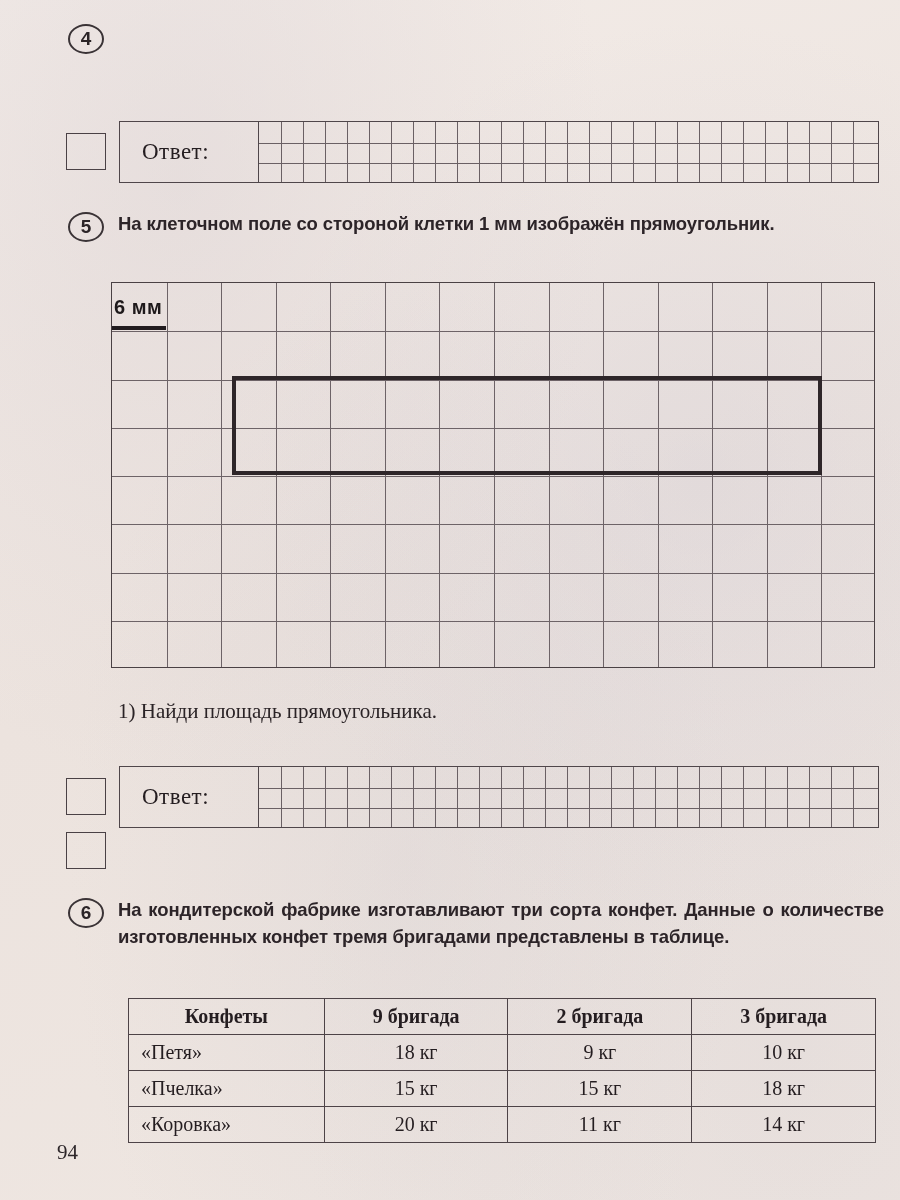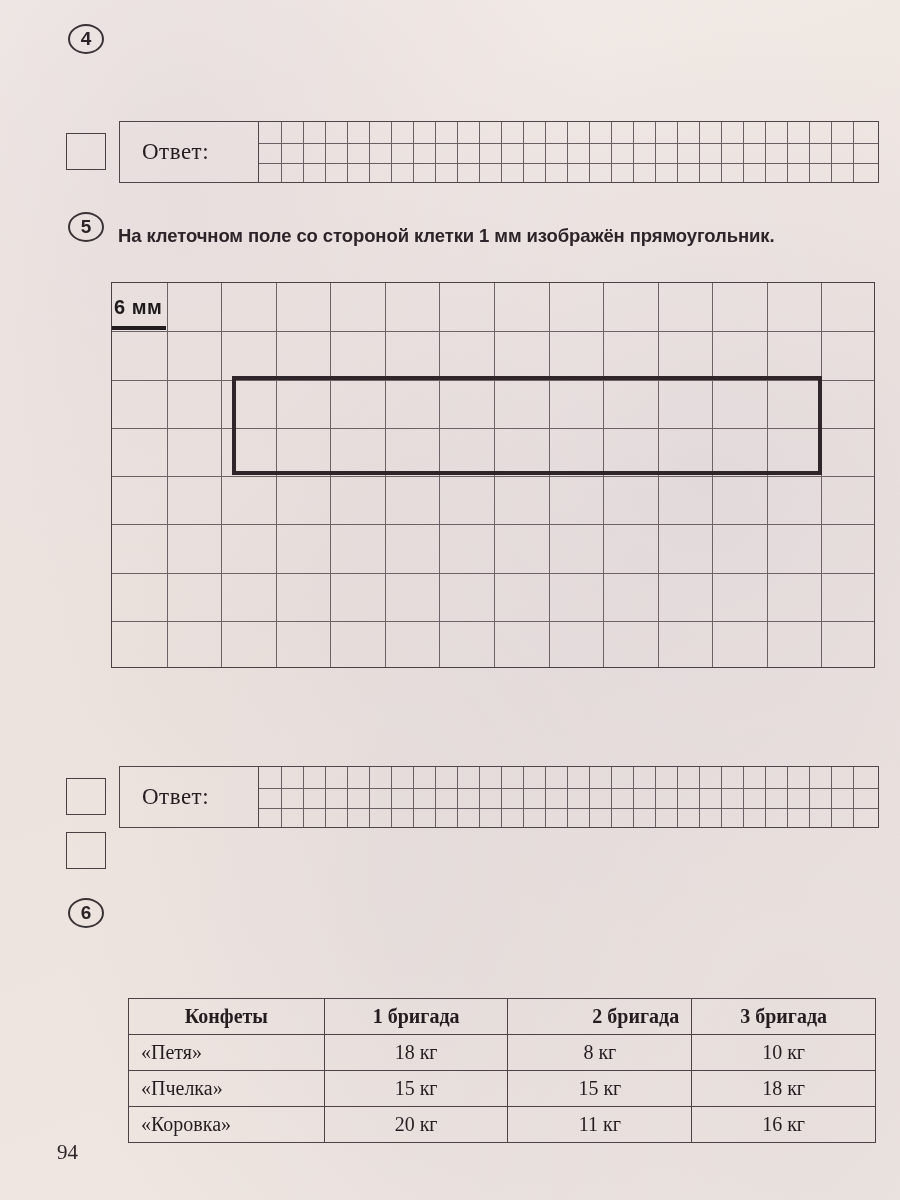--- a/index.html
+++ b/index.html
@@ -193,21 +193,21 @@
       <div class="vline" style="left:506px;"></div>
       <div class="vline" style="left:528px;"></div>
       <div class="vline" style="left:550px;"></div>
       <div class="vline" style="left:572px;"></div>
       <div class="vline" style="left:594px;"></div>
     </div>
   </div>
 
   <div class="num-circle" style="left:68px; top:212px;">5</div>
 
-  <div class="task-text" style="left:118px; top:222px; width:766px;">На клеточном поле со стороной клетки 1 мм изображён прямоугольник.</div>
+  <div class="task-text" style="left:118px; top:210px; width:766px;">На клеточном поле со стороной клетки 1 мм изображён прямоугольник.</div>
 
   <div class="cell-field" style="left:111px; top:282px; width:764px; height:386px;">
 
     <div class="v" style="left:54.6px;"></div>
     <div class="v" style="left:109.1px;"></div>
     <div class="v" style="left:163.7px;"></div>
     <div class="v" style="left:218.3px;"></div>
     <div class="v" style="left:272.9px;"></div>
     <div class="v" style="left:327.4px;"></div>
     <div class="v" style="left:382.0px;"></div>
@@ -225,20 +225,21 @@
     <div class="h" style="top:241.2px;"></div>
     <div class="h" style="top:289.5px;"></div>
     <div class="h" style="top:337.7px;"></div>
 
     <div class="rect-shape" style="left:120px; top:93px; width:590px; height:99px;"></div>
   </div>
 
   <div class="mm-label" style="left:114px; top:296px;">6 мм</div>
   <div class="mm-rule" style="left:112px; top:326px; width:54px;"></div>
 
+  <div class="serif-text" style="left:118px; top:697px; width:766px;">1) Найди площадь прямоугольника.</div>
 
   <div class="check-box" style="left:66px; top:778px; width:40px; height:37px;"></div>
 
   <div class="answer-strip" style="left:119px; top:766px; width:760px; height:62px;">
     <div class="answer-label" style="width:138px;">Ответ:</div>
     <div class="answer-cells">
       <div class="hline" style="top:20.5px;"></div>
       <div class="hline" style="top:41px;"></div>
       <div class="vline" style="left:22px;"></div>
       <div class="vline" style="left:44px;"></div>
@@ -268,47 +269,48 @@
       <div class="vline" style="left:572px;"></div>
       <div class="vline" style="left:594px;"></div>
     </div>
   </div>
 
   <div class="check-box" style="left:66px; top:832px; width:40px; height:37px;"></div>
 
 
   <div class="num-circle" style="left:68px; top:898px;">6</div>
 
+  <div class="task-text" style="left:118px; top:896px; width:766px;">На кондитерской фабрике изготавливают три сорта конфет. Данные о количестве изготовленных конфет тремя бригадами представлены в таблице.</div>
 
   <table class="data-table" style="left:128px; top:998px; width:748px;">
     <thead>
       <tr>
         <th style="width:196px;">Конфеты</th>
-        <th style="width:184px;">1 бригада</th>
-        <th style="width:184px;text-align:right;">2 бригада</th>
+        <th style="width:184px;">9 бригада</th>
+        <th style="width:184px;">2 бригада</th>
         <th style="width:184px;">3 бригада</th>
       </tr>
     </thead>
     <tbody>
       <tr>
         <td class="name">«Петя»</td>
         <td class="val">18 кг</td>
-        <td class="val">8 кг</td>
+        <td class="val">9 кг</td>
         <td class="val">10 кг</td>
       </tr>
       <tr>
         <td class="name">«Пчелка»</td>
         <td class="val">15 кг</td>
         <td class="val">15 кг</td>
         <td class="val">18 кг</td>
       </tr>
       <tr>
         <td class="name">«Коровка»</td>
         <td class="val">20 кг</td>
         <td class="val">11 кг</td>
-        <td class="val">16 кг</td>
+        <td class="val">14 кг</td>
       </tr>
     </tbody>
   </table>
 
   <div class="page-number" style="left:57px; top:1140px;">94</div>
 
 </div>
 
 </body></html>

